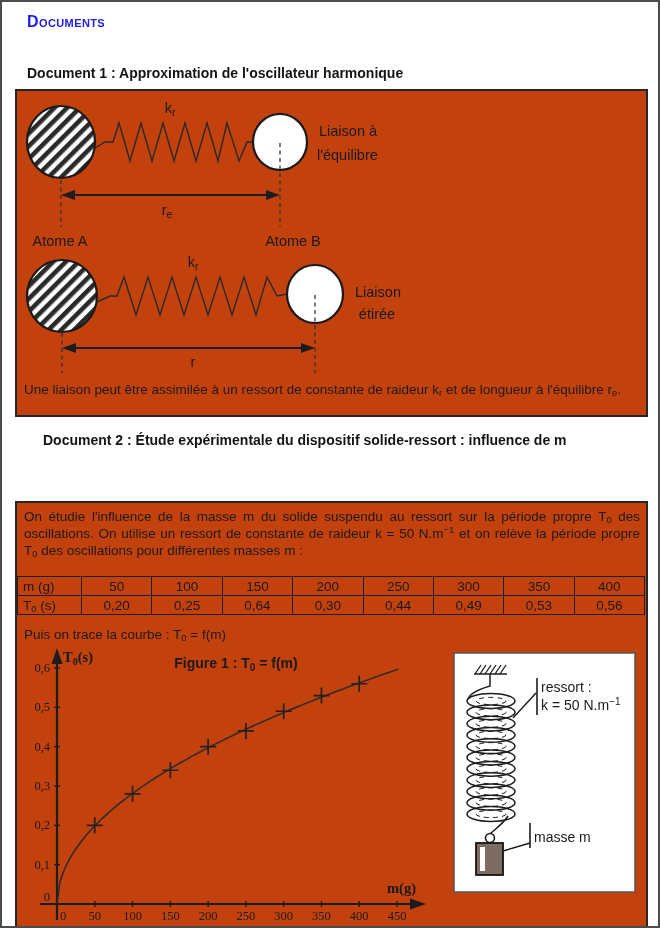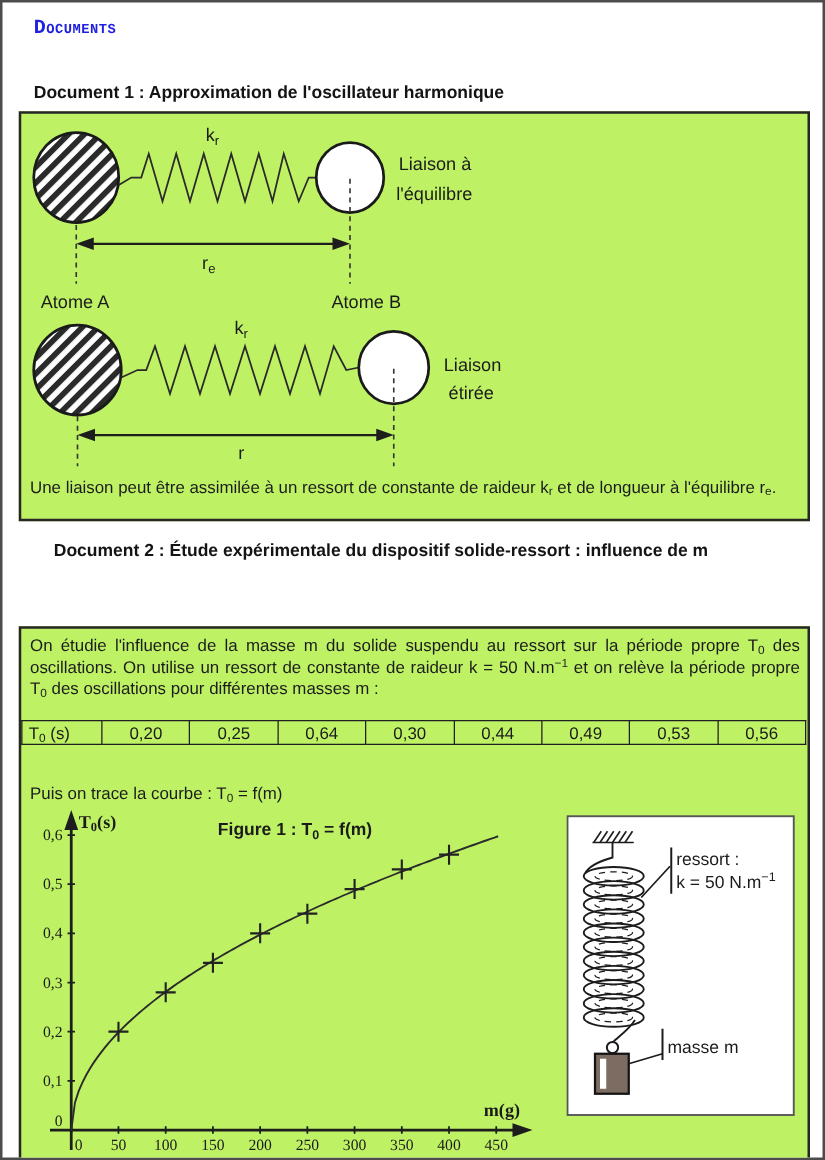--- a/index.html
+++ b/index.html
@@ -3,42 +3,42 @@
 <meta charset="utf-8">
 <style>
   html,body{margin:0;padding:0;background:#e8e8e8;}
   .page{position:relative;width:660px;height:928px;margin:0 auto;background:#fff;
         border:2px solid #4c4c4c;box-sizing:border-box;overflow:hidden;
         font-family:"Liberation Sans","DejaVu Sans",sans-serif;color:#1b1b1b;}
   .abs{position:absolute;}
   .page-title{font-size:16px;font-weight:bold;font-variant:small-caps;
               letter-spacing:.4px;color:#2020e0;}
   .doc-heading{font-size:14px;font-weight:bold;color:#141414;}
-  .panel{position:absolute;background:#bef264;border:2px solid #262626;box-sizing:border-box;}
+  .panel{position:absolute;background:#c2410c;border:2px solid #262626;box-sizing:border-box;}
   .body-text{font-size:13.5px;line-height:17px;text-align:justify;color:#1c1c1c;}
   sub,sup{font-size:.7em;line-height:0;}
   sub{vertical-align:-0.25em;}
   sup{vertical-align:.5em;}
   table.meas{border-collapse:collapse;table-layout:fixed;width:628px;font-size:13.5px;}
   table.meas td{border:1.5px solid #1f1f1f;height:18px;padding:0;text-align:center;
                 vertical-align:middle;}
   table.meas td.rowlab{text-align:left;padding-left:5px;}
   svg text{fill:#1b1b1b;}
   .svg-sans{font-family:"Liberation Sans","DejaVu Sans",sans-serif;font-size:14.5px;}
   .svg-sans-sm{font-family:"Liberation Sans","DejaVu Sans",sans-serif;font-size:14px;}
   .tick{font-family:"Liberation Serif","DejaVu Serif",serif;font-size:12.5px;}
   .axis-label{font-family:"Liberation Serif","DejaVu Serif",serif;font-size:14.5px;font-weight:bold;}
   .chart-title{font-family:"Liberation Sans","DejaVu Sans",sans-serif;font-size:14px;font-weight:bold;}
 </style>
 </head>
 <body>
 
 <div class="page">
 
-  <div class="abs page-title" style="left:25px;top:11px;font-family:Liberation Mono, monospace;">Documents</div>
+  <div class="abs page-title" style="left:25px;top:11px;">Documents</div>
 
   <div class="abs doc-heading" style="left:25px;top:63px;">Document 1 : Approximation de l'oscillateur harmonique</div>
 
   <div class="panel" style="left:13px;top:87px;width:633px;height:328px;">
 
     <svg class="abs" style="left:0;top:0;" width="629" height="288" viewBox="0 0 629 288">
       <defs>
         <pattern id="hatch" width="9" height="9" patternUnits="userSpaceOnUse" patternTransform="rotate(45)">
           <rect width="9" height="9" fill="#fff"></rect>
           <rect width="4.6" height="9" fill="#2a2a2a"></rect>
@@ -85,20 +85,31 @@
 
   <div class="panel" style="left:13px;top:455px;width:633px;height:457px;margin-top:44px;">
 
     <div class="abs body-text" style="left:7px;top:5px;width:616px;"><span>On étudie l'influence de la masse m du solide suspendu au ressort sur la période propre T</span><sub>0</sub><span> des oscillations. On utilise un ressort de constante de raideur k = 50 N.m</span><sup>−1</sup><span> et on relève la période propre T</span><sub>0</sub><span> des oscillations pour différentes masses m :</span></div>
 
     <table class="meas abs" style="left:0px;top:73px;">
       <colgroup>
           <col style="width:64px">
         </colgroup>
       <tbody>
+          <tr>
+        <td class="rowlab">m (g)</td>
+        <td>50</td>
+        <td>100</td>
+        <td>150</td>
+        <td>200</td>
+        <td>250</td>
+        <td>300</td>
+        <td>350</td>
+        <td>400</td>
+      </tr>
       <tr>
         <td class="rowlab"><span>T</span><sub>0</sub><span> (s)</span></td>
         <td>0,20</td>
         <td>0,25</td>
         <td>0,64</td>
         <td>0,30</td>
         <td>0,44</td>
         <td>0,49</td>
         <td>0,53</td>
         <td>0,56</td>

